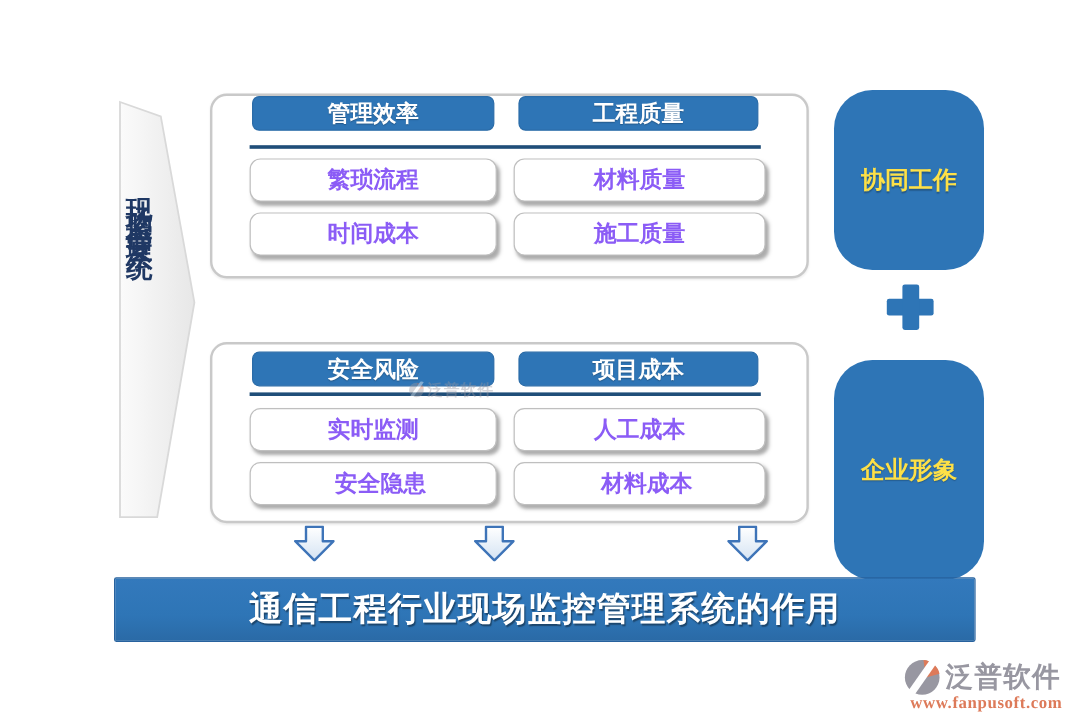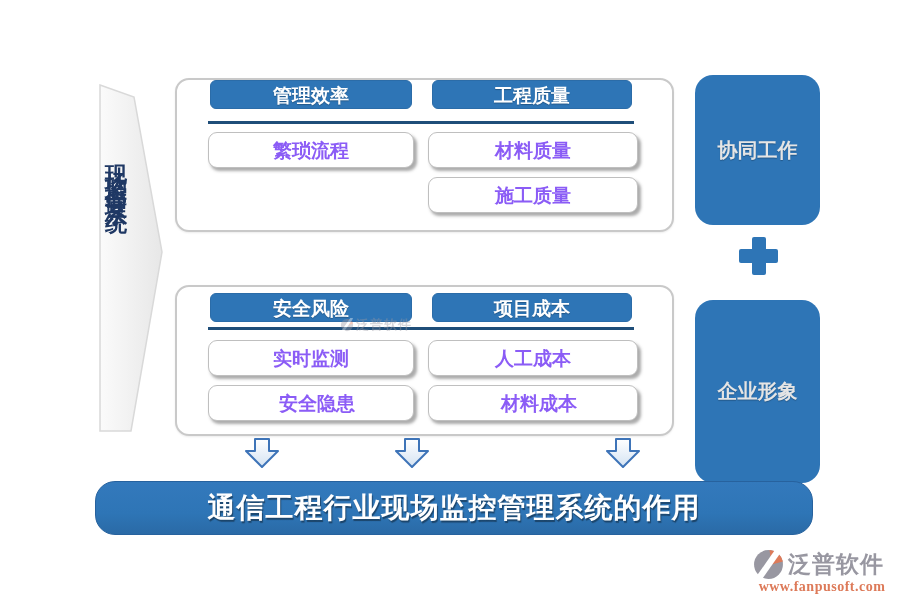--- a/index.html
+++ b/index.html
@@ -34,37 +34,37 @@
     position:absolute;height:36px;background:#ffffff;border:1px solid #bfbfbf;border-radius:9px;
     box-shadow:2.5px 3px 3px rgba(90,90,90,0.5);
     color:#8b5cf6;font-weight:bold;font-size:19px;text-align:center;line-height:36px;box-sizing:border-box;
   }
   .col-left{left:31px;width:206px;}
   .col-right{left:251px;width:210px;}
   .row1a{top:52px;} .row2a{top:97px;}
   .row1b{top:53px;} .row2b{top:98px;padding-left:12px;}
   
   .right-box{
-    position:absolute;left:695px;width:125px;background:#2E75B6;border-radius:18px;
-    color:#e5e5e5;font-weight:bold;font-size:20px;display:flex;align-items:center;justify-content:center;
+    position:absolute;left:695px;width:125px;background:#2E75B6;border-radius:32px;
+    color:#fde047;font-weight:bold;font-size:20px;display:flex;align-items:center;justify-content:center;
     text-shadow:0 1px 1px rgba(0,0,0,0.25);
   }
   .right-box1{top:75px;height:150px;}
   .right-box2{top:300px;height:183px;}
   .plus-bar{position:absolute;background:#2E75B6;border-radius:2px;}
   .plus-h{left:739px;top:249px;width:39px;height:14px;}
   .plus-v{left:752px;top:237px;width:14px;height:38px;}
   
   .down-arrow{position:absolute;top:438px;width:34px;height:30px;}
   .arrow1{left:245px;} .arrow2{left:395px;} .arrow3{left:606px;}
   
   .bottom-banner{
     position:absolute;left:95px;top:481px;width:718px;height:54px;
     background:linear-gradient(180deg,#3379bc 0%,#2E75B6 60%,#2a6aa6 100%);
-    border:1px solid #27629E;border-radius:20px;box-sizing:border-box;
+    border:1px solid #27629E;border-radius:2px;box-sizing:border-box;
     display:flex;align-items:center;justify-content:center;
     color:#ffffff;font-weight:bold;font-size:28px;letter-spacing:1px;
     text-shadow:1px 1.5px 1px rgba(0,0,0,0.4);
   }
   
   .watermark{
     position:absolute;left:340px;top:316px;display:flex;align-items:center;gap:2px;
     opacity:0.4;pointer-events:none;
   }
   .watermark span{font-size:13px;font-weight:bold;color:#9897A1;letter-spacing:1px;}
@@ -91,20 +91,21 @@
     </defs>
     <polygon points="5,3 39,15 67,170 36,349 5,349" fill="url(#grayGrad)" stroke="#d9d9d9" stroke-width="1.5"></polygon>
   </svg>
   <div class="left-shape-text">现场监控管理系统</div>
 
   <div class="card card1">
     <div class="pill pill-left">管理效率</div>
     <div class="pill pill-right">工程质量</div>
     <div class="divider" style="top:41px;"></div>
     <div class="item-box col-left row1a">繁琐流程</div>
+    <div class="item-box col-left row2a">时间成本</div>
     <div class="item-box col-right row1a">材料质量</div>
     <div class="item-box col-right row2a">施工质量</div>
   </div>
 
   <div class="card card2">
     <div class="pill pill-left" style="top:6px;">安全风险</div>
     <div class="pill pill-right" style="top:6px;">项目成本</div>
     <div class="divider" style="top:40px;"></div>
     <div class="item-box col-left row1b">实时监测</div>
     <div class="item-box col-left row2b">安全隐患</div>

